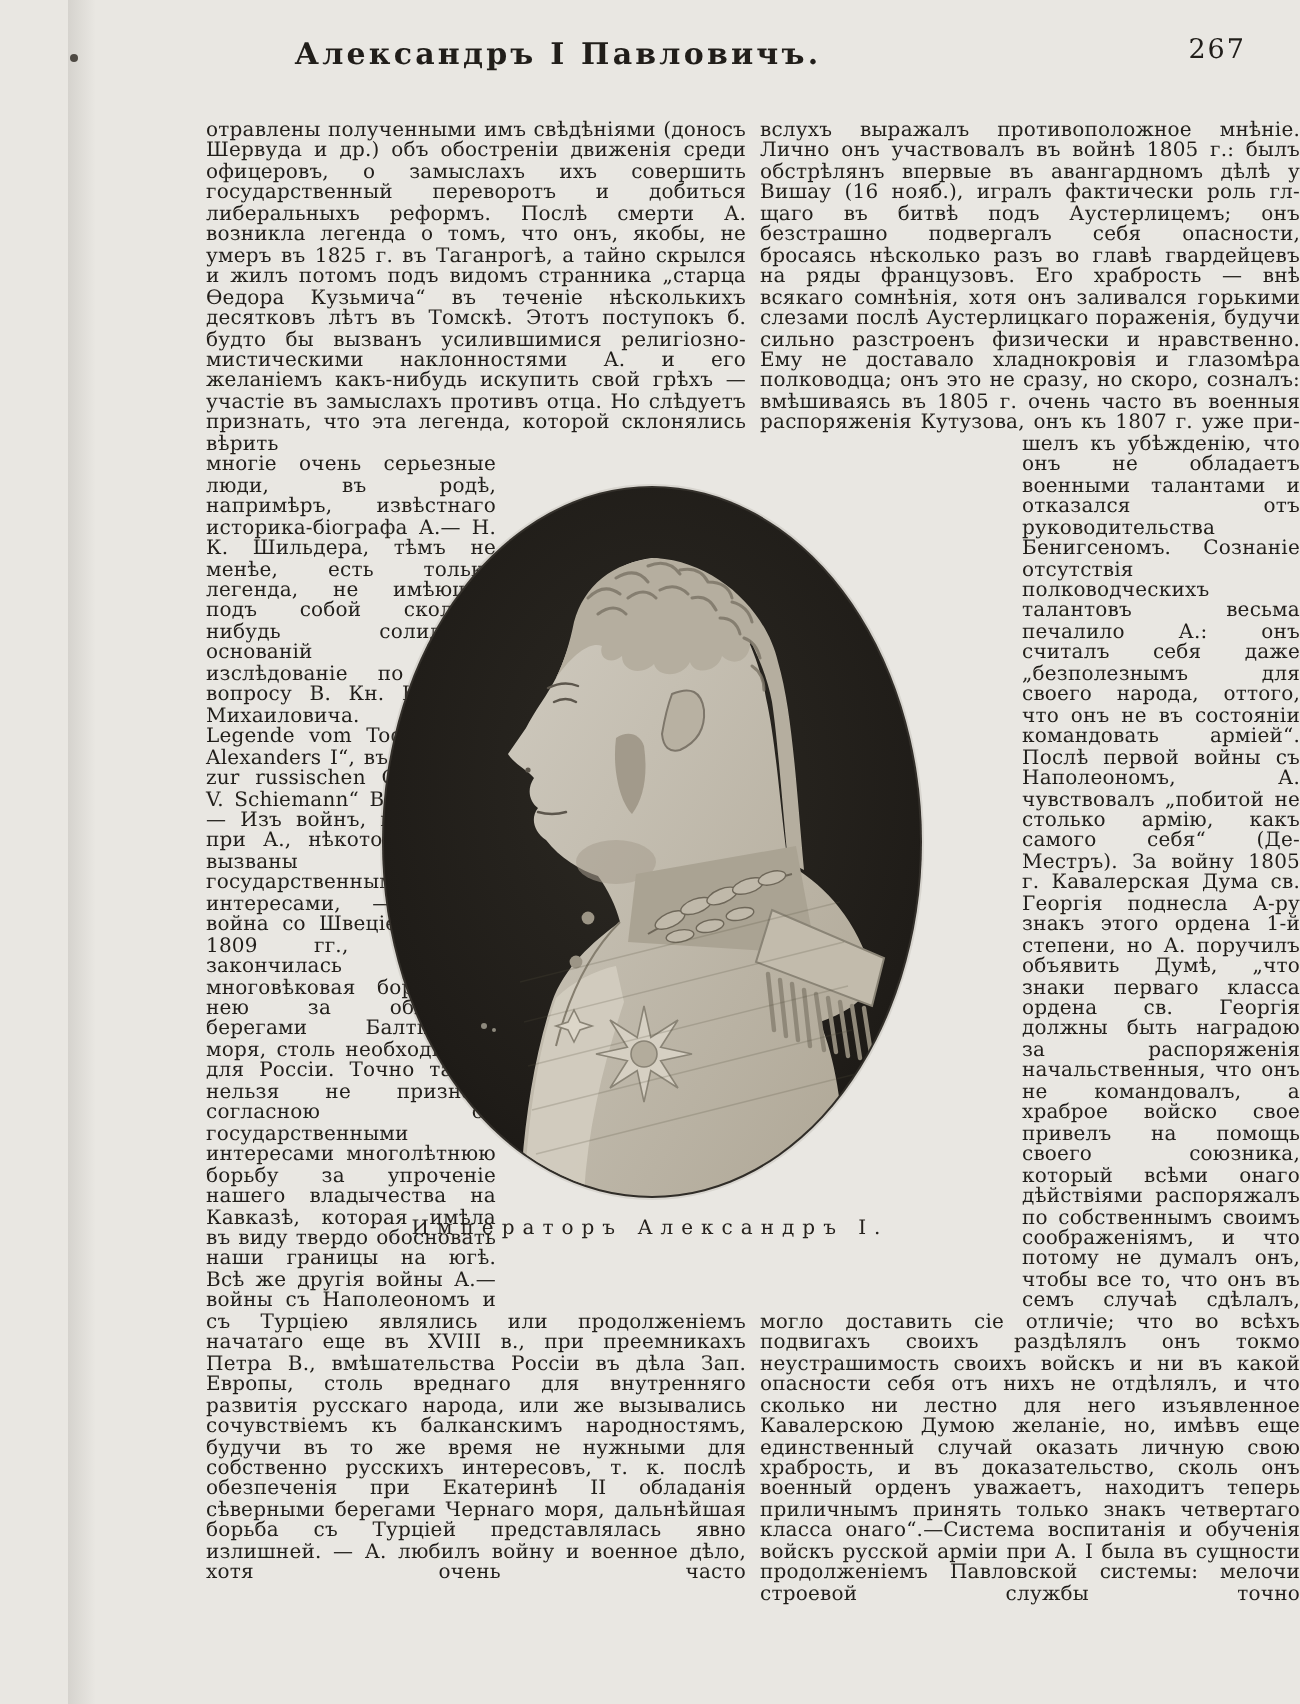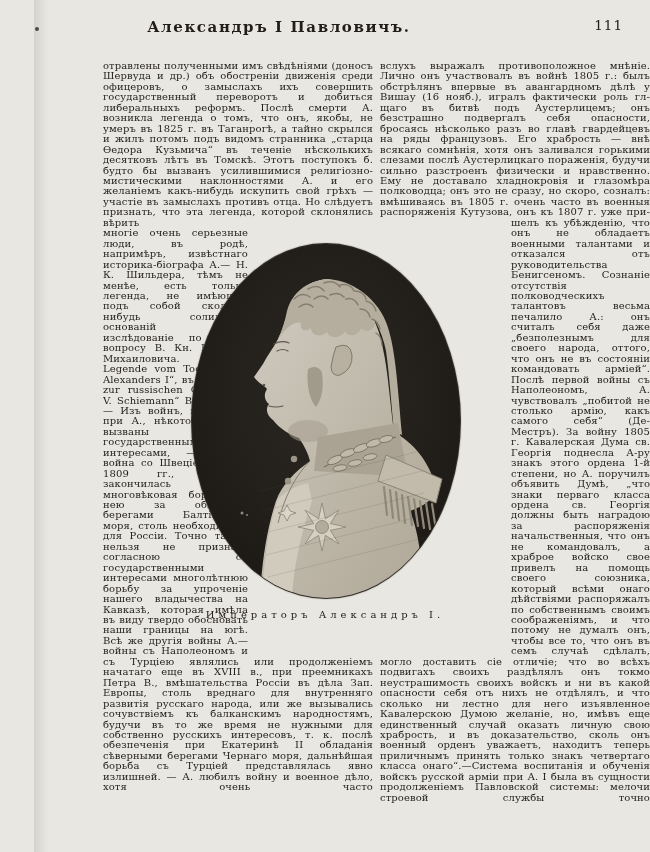--- a/index.html
+++ b/index.html
@@ -37,21 +37,21 @@
     font-size:10px;letter-spacing:4px;text-align-last:center;color:#26221d;
   }
 </style>
 </head>
 <body>
 
 <div class="gutter"></div>
 <div class="speck"></div>
 
 <div class="header">Александръ I Павловичъ.</div>
-<div class="pagenum">111</div>
+<div class="pagenum">267</div>
 
 <div class="col col-left">
   <p>отравлены полученными имъ свѣдѣніями (доносъ Шервуда и др.) объ обостреніи движенія среди офицеровъ, о замыслахъ ихъ совершить государственный переворотъ и добиться либеральныхъ реформъ. Послѣ смерти А. возникла легенда о томъ, что онъ, якобы, не умеръ въ 1825 г. въ Таганрогѣ, а тайно скрылся и жилъ потомъ подъ видомъ странника „старца Ѳедора Кузьмича“ въ теченіе нѣсколькихъ десятковъ лѣтъ въ Томскѣ. Этотъ поступокъ б. будто бы вызванъ усилившимися религіозно-мистическими наклонностями А. и его желаніемъ какъ-нибудь искупить свой грѣхъ — участіе въ замыслахъ противъ отца. Но слѣдуетъ признать, что эта легенда, которой склонялись вѣрить</p>
   <div class="spacer-left"></div>
   <p>многіе очень серьезные люди, въ родѣ, напримѣръ, извѣстнаго историка-біографа А.— Н. К. Шильдера, тѣмъ не менѣе, есть только легенда, не имѣющая подъ собой сколько-нибудь солидныхъ основаній (см. изслѣдованіе по этому вопросу В. Кн. Николая Михаиловича. „Die Legende vom Tode Kaiser Alexanders I“, въ „Beiträge zur russischen Geschichte V. Schiemann“ Berl. 1910).— Изъ войнъ, веденныхъ при А., нѣкоторыя были вызваны важными государственными интересами, — такова война со Швеціей 1808—1809 гг., которою закончилась многовѣковая борьба съ нею за обладаніе берегами Балтійскаго моря, столь необходимаго для Россіи. Точно также нельзя не признать согласною съ государственными интересами многолѣтнюю борьбу за упроченіе нашего владычества на Кавказѣ, которая имѣла въ виду твердо обосновать наши границы на югѣ. Всѣ же другія войны А.—войны съ Наполеономъ и съ Турціею являлись или продолженіемъ начатаго еще въ XVIII в., при преемникахъ Петра В., вмѣшательства Россіи въ дѣла Зап. Европы, столь вреднаго для внутренняго развитія русскаго народа, или же вызывались сочувствіемъ къ балканскимъ народностямъ, будучи въ то же время не нужными для собственно русскихъ интересовъ, т. к. послѣ обезпеченія при Екатеринѣ II обладанія сѣверными берегами Чернаго моря, дальнѣйшая борьба съ Турціей представлялась явно излишней. — А. любилъ войну и военное дѣло, хотя очень часто</p>
 </div>
 
 <div class="col col-right">
   <p>вслухъ выражалъ противоположное мнѣніе. Лично онъ участвовалъ въ войнѣ 1805 г.: былъ обстрѣлянъ впервые въ авангардномъ дѣлѣ у Вишау (16 нояб.), игралъ фактически роль гл-щаго въ битвѣ подъ Аустерлицемъ; онъ безстрашно подвергалъ себя опасности, бросаясь нѣсколько разъ во главѣ гвардейцевъ на ряды французовъ. Его храбрость — внѣ всякаго сомнѣнія, хотя онъ заливался горькими слезами послѣ Аустерлицкаго пораженія, будучи сильно разстроенъ физически и нравственно. Ему не доставало хладнокровія и глазомѣра полководца; онъ это не сразу, но скоро, созналъ: вмѣшиваясь въ 1805 г. очень часто въ военныя распоряженія Кутузова, онъ къ 1807 г. уже при-</p>
   <div class="spacer-right"></div>

